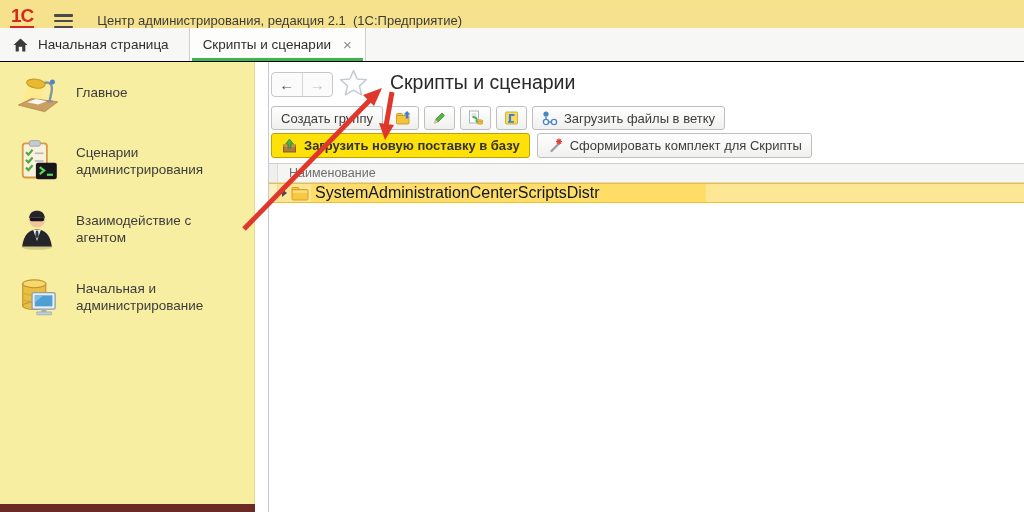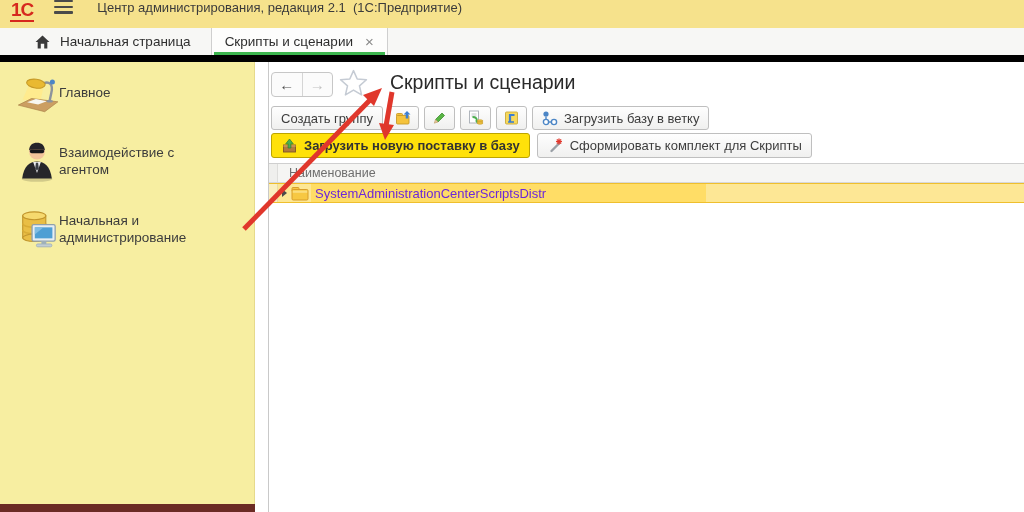--- a/index.html
+++ b/index.html
@@ -2,42 +2,42 @@
 <html><head>
 <meta charset="utf-8">
 <style>
   html,body{margin:0;padding:0;}
   body{
     width:1024px;height:512px;position:relative;overflow:hidden;
     font-family:"Liberation Sans", sans-serif;background:#fff;
   }
   
   .topbar{position:absolute;left:0;top:0;width:1024px;height:28px;
-    background:#F6E28C;display:flex;align-items:flex-start;}
+    background:#F6E28C;display:flex;align-items:flex-end;}
   .logo{margin-left:10px;font-size:19px;font-weight:700;color:#D6281E;
     border-bottom:2.5px solid #D6281E;line-height:1;padding:0 1px 1px 1px;letter-spacing:-1px;}
   .burger{margin-left:20px;width:19px;display:flex;flex-direction:column;gap:3.5px;cursor:pointer;}
   .burger i{display:block;height:2.2px;background:#4A4A4A;border-radius:1px;}
   .win-title{margin-left:24px;font-size:13px;color:#3B3B3B;white-space:pre;}
 
   
   .tabbar{position:absolute;left:0;top:28px;width:1024px;height:34px;
-    background:#F7F7F5;border-bottom:7px solid #000000;display:flex;box-sizing:border-box;padding-left:22px;}
+    background:#F7F7F5;border-bottom:1px solid #000000;display:flex;box-sizing:border-box;}
   .home-tab{display:flex;align-items:center;gap:10px;padding:0 20px 0 13px;
     font-size:13.5px;color:#2E2E2E;cursor:pointer;}
   .active-tab{display:flex;align-items:center;gap:12px;padding:0 13px;
     background:#FDFDFC;border-left:1px solid #CFCFCF;border-right:1px solid #CFCFCF;
     font-size:13.5px;color:#2E2E2E;position:relative;cursor:pointer;}
   .active-tab::after{content:"";position:absolute;left:2px;right:2px;bottom:0;height:3px;background:#3CB54E;}
   .tab-close{color:#8A8A8A;font-size:15px;line-height:1;}
 
   
   .sidebar{position:absolute;left:0;top:62px;width:255px;height:442px;
     background:#F7EEA1;border-right:1px solid #E6DA8C;box-sizing:border-box;padding-top:9px;}
-  .side-item{display:flex;align-items:center;padding:0 8px 0 15px;
+  .side-item{display:flex;align-items:center;gap:17px;padding:0 8px 0 15px;
     min-height:44px;margin-bottom:24px;cursor:pointer;}
   .side-item .label{font-size:13.5px;color:#3C3C3C;line-height:1.28;max-width:158px;}
   .maroon-strip{position:absolute;left:0;top:504px;width:255px;height:8px;background:#6B2B24;}
 
   
   .main{position:absolute;left:268px;top:62px;width:756px;height:450px;
     background:#fff;border-left:1px solid #C9C9C9;box-sizing:border-box;}
   .navbtns{position:absolute;left:2px;top:10px;width:62px;height:25px;display:flex;
     border:1px solid #C7C7C7;border-radius:4px;background:#FBFBFB;box-sizing:border-box;}
   .navbtn{flex:1;display:flex;align-items:center;justify-content:center;
@@ -63,21 +63,21 @@
   .th-label{padding-left:11px;font-size:12.5px;color:#6E6E6E;}
   .trow{position:absolute;left:0;top:121px;width:756px;height:20px;background:#FDE795;
     border-top:1px solid #EFBF2D;border-bottom:1px solid #EFBF2D;display:flex;
     align-items:center;box-sizing:border-box;cursor:pointer;}
   .trow .gutter{width:8px;align-self:stretch;background:#FAEFC0;border-right:1px solid #E9DCA6;}
   .expander{width:12px;display:flex;justify-content:center;}
   .expander i{display:block;width:0;height:0;border-top:4px solid transparent;
     border-bottom:4px solid transparent;border-left:5.5px solid #4A4A4A;}
   .rowfolder{margin:0 2px 0 1px;}
   .cell-name{align-self:stretch;display:flex;align-items:center;width:391px;
-    background:#FFDD66;padding-left:4px;font-size:13px;color:#6d28d9;overflow:hidden;}
+    background:#FFDD66;padding-left:4px;font-size:16px;color:#0f172a;overflow:hidden;}
 
   .arrows{position:absolute;left:0;top:0;pointer-events:none;}
 </style>
 </head>
 <body>
 
 <div class="topbar">
   <span class="logo">1С</span>
   <span class="burger">
       <i></i>
@@ -108,20 +108,35 @@
       <polygon points="3,31 15,25 39,28 27,37" fill="#CB9E62" stroke="#A87E46" stroke-width="0.6"></polygon>
       <polygon points="11,28.5 19,25.5 29,27.5 21,30.5" fill="#F7F7F2"></polygon>
       <path d="M24,12 C31,8 35,12 33,20 L31.5,27" stroke="#8C939C" stroke-width="2.2" fill="none"></path>
       <ellipse cx="19" cy="11.5" rx="8.5" ry="4" fill="#E9B931" stroke="#C79A28" transform="rotate(8 19 11.5)"></ellipse>
       <circle cx="34" cy="10" r="2.3" fill="#4C86C6"></circle>
       <ellipse cx="31.5" cy="27.5" rx="3" ry="1.2" fill="#8C939C"></ellipse>
     </svg>
     <span class="label">Главное</span>
   </div>
 
+  <div class="side-item">
+    <svg width="44" height="44" viewBox="0 0 40 40">
+      <rect x="7" y="4" width="22" height="31" rx="2.5" fill="#F7F1DE" stroke="#D89A3E" stroke-width="1.6"></rect>
+      <rect x="13" y="1.5" width="10" height="5" rx="1.5" fill="#C6CBD1" stroke="#9AA0A6" stroke-width="0.8"></rect>
+      <path d="M10,12 l2.2,2.2 l3.8,-4.4" stroke="#53A93F" stroke-width="2" fill="none"></path>
+      <path d="M10,19 l2.2,2.2 l3.8,-4.4" stroke="#53A93F" stroke-width="2" fill="none"></path>
+      <path d="M10,26 l2.2,2.2 l3.8,-4.4" stroke="#53A93F" stroke-width="2" fill="none"></path>
+      <line x1="18" y1="13" x2="26" y2="13" stroke="#B9B9B9" stroke-width="1.5"></line>
+      <line x1="18" y1="20" x2="26" y2="20" stroke="#B9B9B9" stroke-width="1.5"></line>
+      <rect x="19" y="21.5" width="19" height="15" rx="2" fill="#17171B"></rect>
+      <path d="M22.5,25.5 l4,3.2 l-4,3.2" stroke="#5BD75B" stroke-width="2" fill="none"></path>
+      <line x1="29" y1="32.5" x2="34.5" y2="32.5" stroke="#5BD75B" stroke-width="2"></line>
+    </svg>
+    <span class="label">Сценарии администрирования</span>
+  </div>
 
 
   <div class="side-item">
     <svg width="44" height="44" viewBox="0 0 40 40">
       <ellipse cx="20" cy="36.3" rx="14" ry="2.6" fill="#000" opacity="0.15"></ellipse>
       <path d="M6.5,36 C8,25 13,20.5 20,20.5 C27,20.5 32,25 33.5,36 Z" fill="#26262A"></path>
       <polygon points="16.5,21 23.5,21 20,31" fill="#ECEDEF"></polygon>
       <polygon points="19,21.5 21,21.5 21.6,26.5 20,28.8 18.4,26.5" fill="#3A3F46"></polygon>
       <circle cx="20" cy="11.5" r="7.2" fill="#F2C49B"></circle>
       <path d="M12.8,10.5 C13,5.5 16,3.4 20,3.4 C24,3.4 27,5.5 27.2,10.5 C25,8.7 15,8.7 12.8,10.5 Z" fill="#24242A"></path>
@@ -199,21 +214,21 @@
       </svg>
     </div>
     <div class="btn">
       <svg width="16" height="16" viewBox="0 0 16 16">
         <line x1="4" y1="6.5" x2="4" y2="9.5" stroke="#4C86C6" stroke-width="1.4"></line>
         <line x1="6.5" y1="12" x2="9.5" y2="12" stroke="#4C86C6" stroke-width="1.4"></line>
         <circle cx="4" cy="4" r="2.6" fill="#4C86C6"></circle>
         <circle cx="4" cy="12" r="2.6" fill="#FFF" stroke="#4C86C6" stroke-width="1.4"></circle>
         <circle cx="12" cy="12" r="2.6" fill="#FFF" stroke="#4C86C6" stroke-width="1.4"></circle>
       </svg>
-      <span>Загрузить базу в ветку</span>
+      <span>Загрузить файлы в ветку</span>
     </div>
   </div>
 
   <div class="toolbar2">
     <div class="btn btn-yellow">
       <svg width="17" height="16" viewBox="0 0 16 16">
         <rect x="2" y="7" width="12" height="7" fill="#B07B3E" stroke="#7E5526" stroke-width="0.9"></rect>
         <rect x="2" y="7" width="12" height="2" fill="#C89150"></rect>
         <polygon points="8,1 11.8,5.8 9.4,5.8 9.4,10 6.6,10 6.6,5.8 4.2,5.8" fill="#4CAF50" stroke="#2E7D32" stroke-width="0.7"></polygon>
       </svg>

